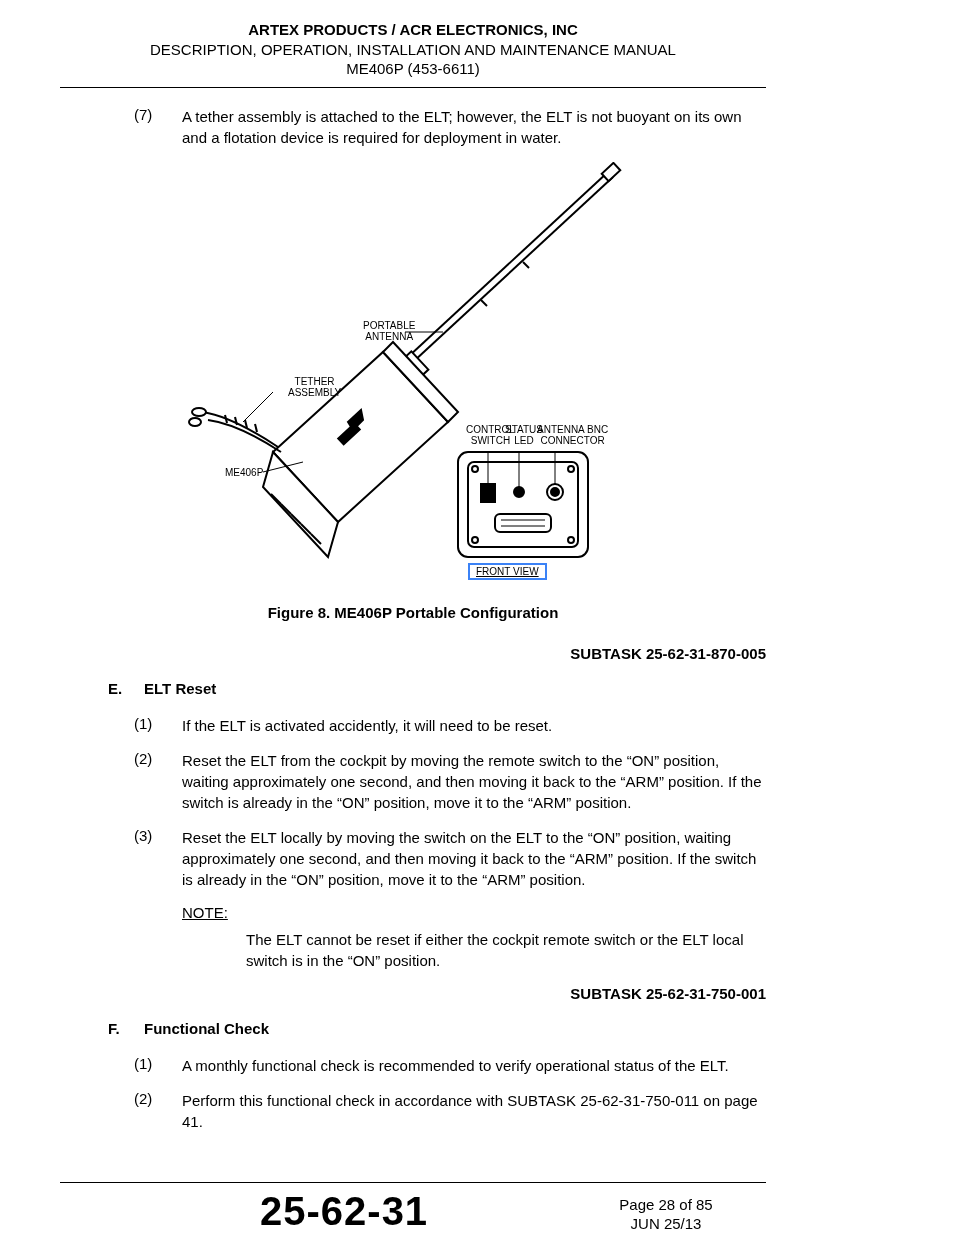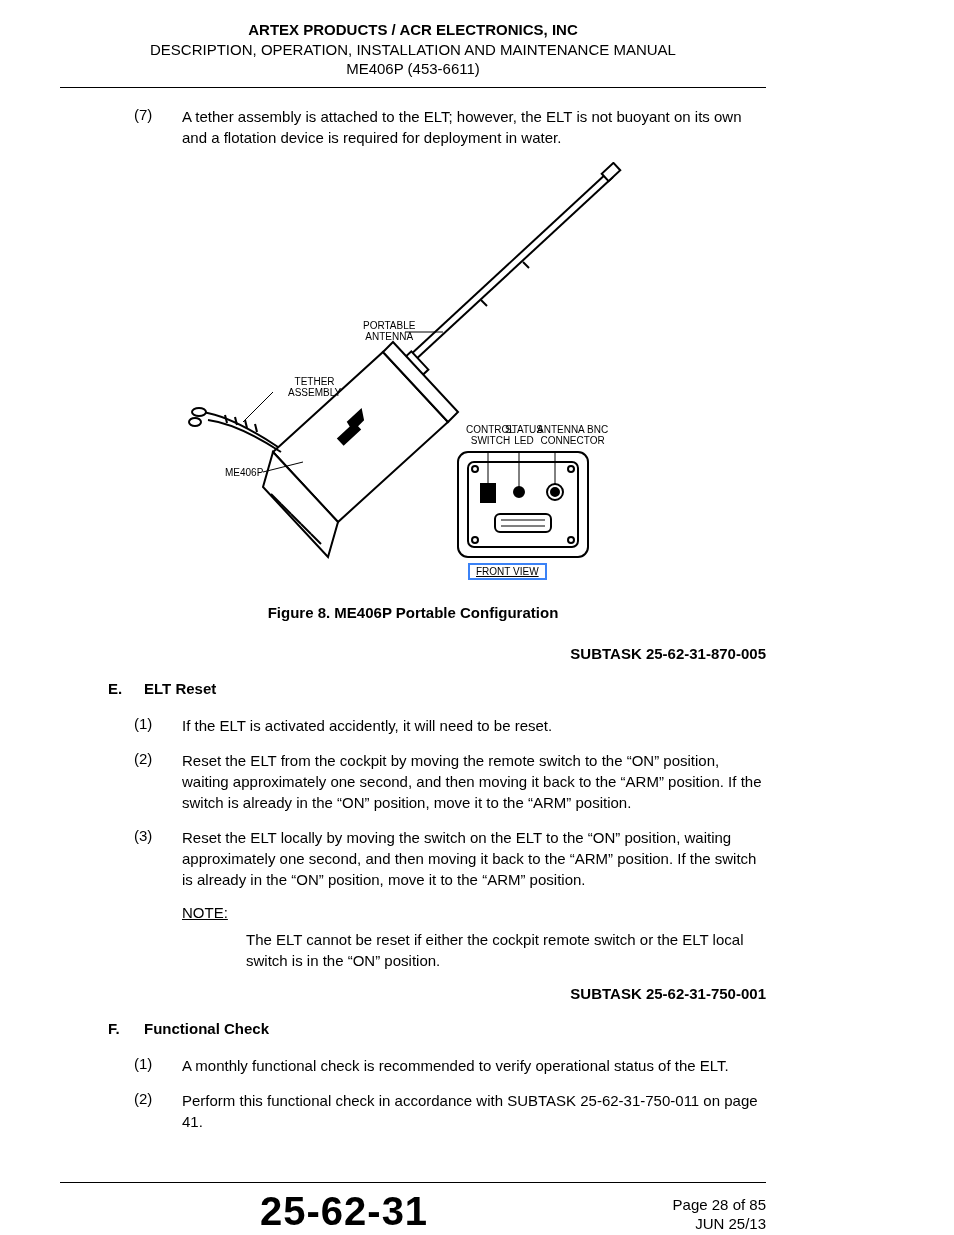--- a/index.html
+++ b/index.html
@@ -98,21 +98,21 @@
   .footer .left { width: 200px; }
   .footer .center {
     font-size: 40px;
     font-weight: bold;
     flex: 1;
     text-align: left;
     letter-spacing: 1px;
   }
   .footer .right {
     width: 200px;
-    text-align: right;
+    text-align: center;
     font-size: 15px;
     line-height: 1.3;
     padding-top: 6px;
   }
   
   .diagram {
     position: relative;
     width: 460px;
     height: 430px;
     margin: 0 auto;

